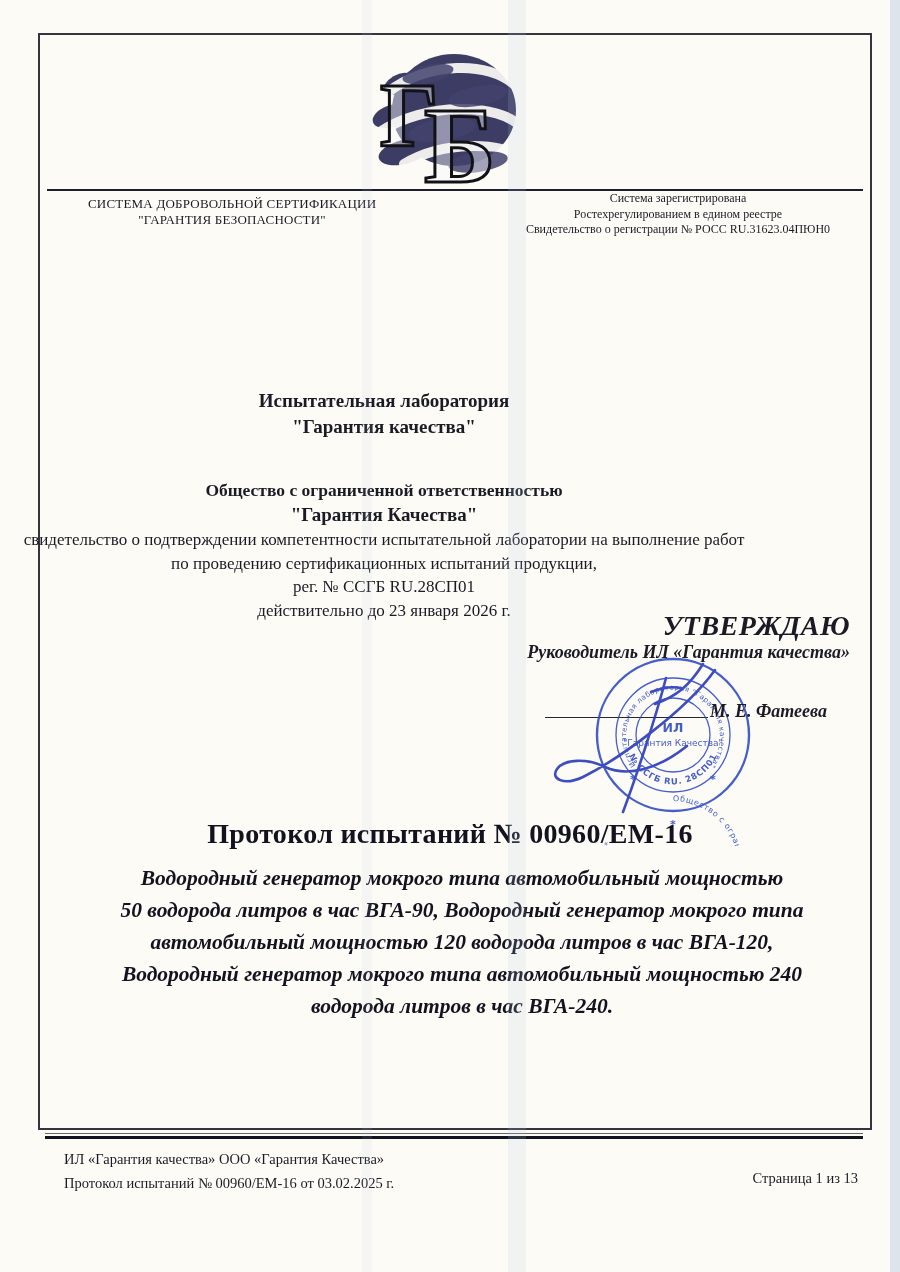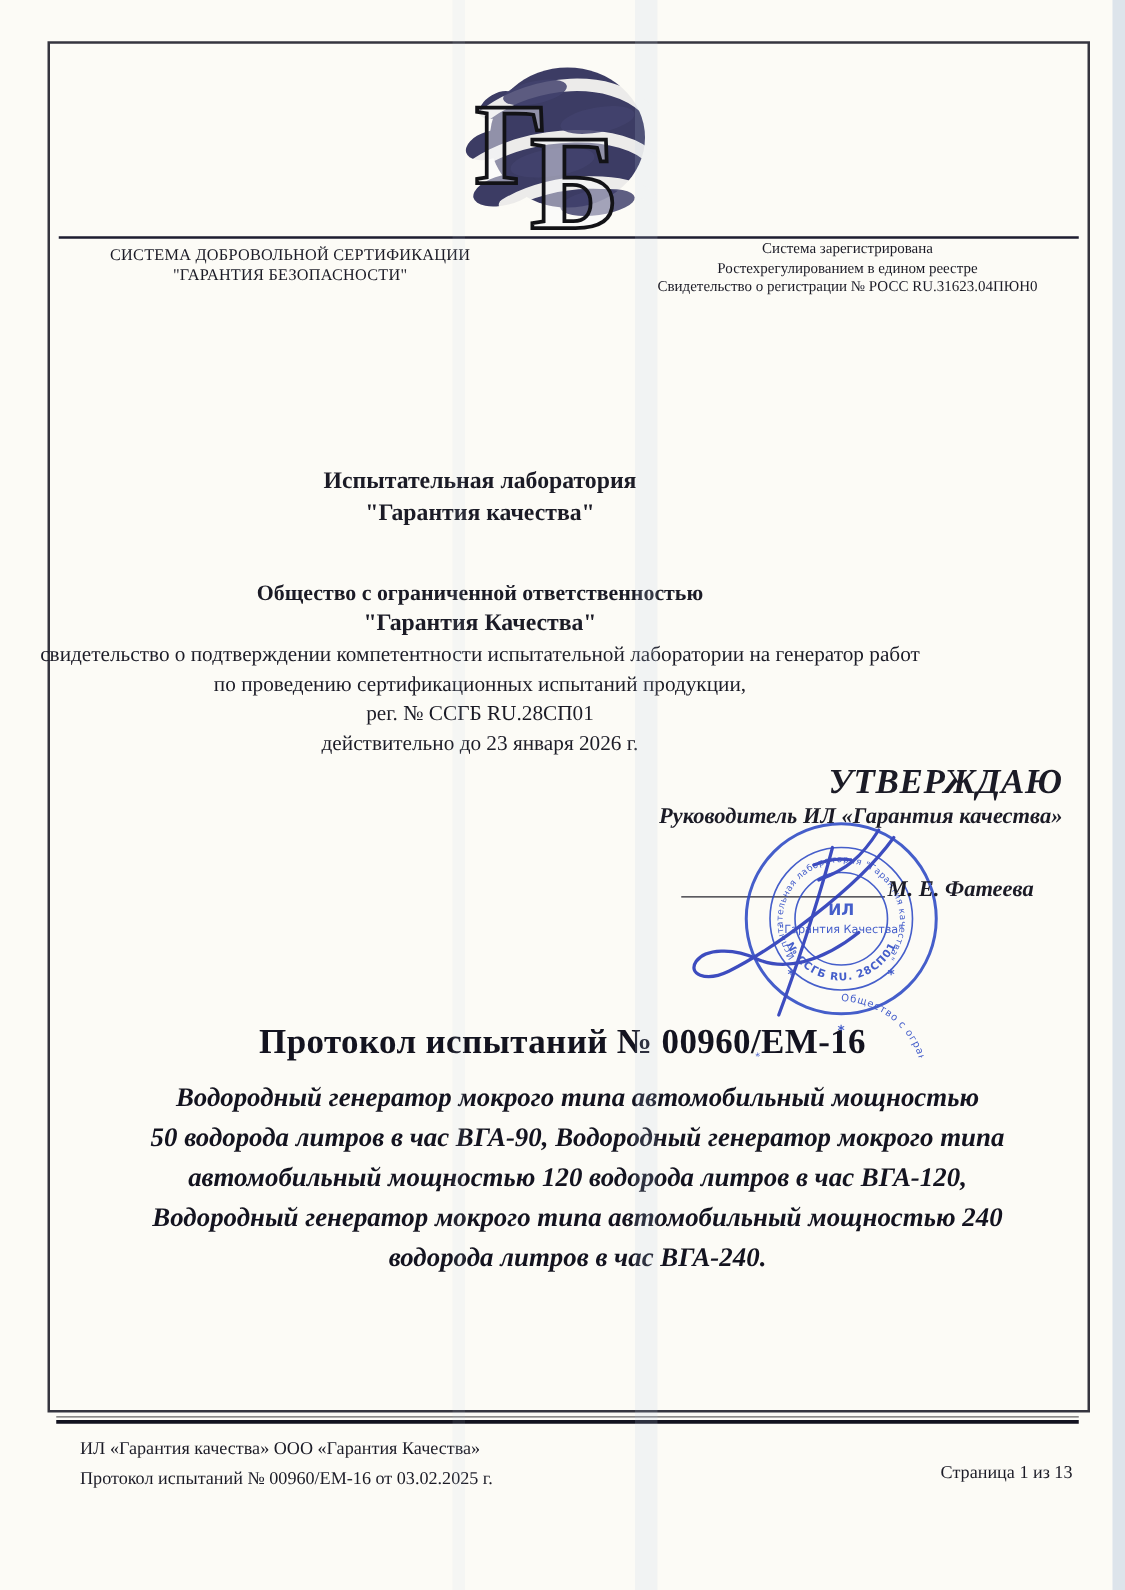--- a/index.html
+++ b/index.html
@@ -23,21 +23,21 @@
   .band-right{left:890px;top:0;width:10px;height:1272px;background:rgba(140,168,210,0.28);}
   .band-faint{left:362px;top:0;width:10px;height:1272px;background:rgba(190,205,225,0.10);}
 
   
   .rule-top{left:47px;top:189px;width:816px;height:0;border-top:2px solid #1d1d30;}
   .hdr-left{left:50px;top:196px;font-size:13px;line-height:15.5px;letter-spacing:.2px;margin-left:38px;}
   .hdr-left .l2{text-align:center;}
   .hdr-right{top:191px;left:500px;width:356px;text-align:center;font-size:12px;line-height:15.5px;}
 
   
-  .lab{left:0;top:372px;width:768px;text-align:center;font-family:Liberation Serif, serif;}
+  .lab{left:0;top:388px;width:768px;text-align:center;font-family:Liberation Serif, serif;}
   .lab div{white-space:nowrap;}
   .lab .b19{font-size:19px;font-weight:bold;line-height:26px;}
   .lab .b17{font-size:17.5px;font-weight:bold;line-height:24px;margin-top:38px;}
   .lab .r17{font-size:17px;line-height:23.5px;}
 
   
   .approve{right:50px;top:613px;width:520px;text-align:right;font-weight:bold;font-style:italic;}
   .approve .a1{font-size:28px;line-height:26px;letter-spacing:.5px;}
   .approve .a2{font-size:18px;line-height:27px;}
   .sig-line{left:545px;top:717px;width:163px;height:0;border-top:1.5px solid #26262e;z-index:2;}
@@ -103,21 +103,21 @@
   <div class="nowrap">Система зарегистрирована</div>
   <div class="nowrap">Ростехрегулированием в едином реестре</div>
   <div class="nowrap">Свидетельство о регистрации № РОСС RU.31623.04ПЮН0</div>
 </div>
 
 <div class="abs lab">
   <div class="b19">Испытательная лаборатория</div>
   <div class="b19">"Гарантия качества"</div>
   <div class="b17">Общество с ограниченной ответственностью</div>
   <div class="b19">"Гарантия Качества"</div>
-  <div class="r17">свидетельство о подтверждении компетентности испытательной лаборатории на генератор работ</div>
+  <div class="r17">свидетельство о подтверждении компетентности испытательной лаборатории на выполнение работ</div>
   <div class="r17">по проведению сертификационных испытаний продукции,</div>
   <div class="r17">рег. № ССГБ RU.28СП01</div>
   <div class="r17">действительно до 23 января 2026 г.</div>
 </div>
 
 <div class="abs approve">
   <div class="a1 nowrap">УТВЕРЖДАЮ</div>
   <div class="a2 nowrap">Руководитель ИЛ «Гарантия качества»</div>
 </div>
 

